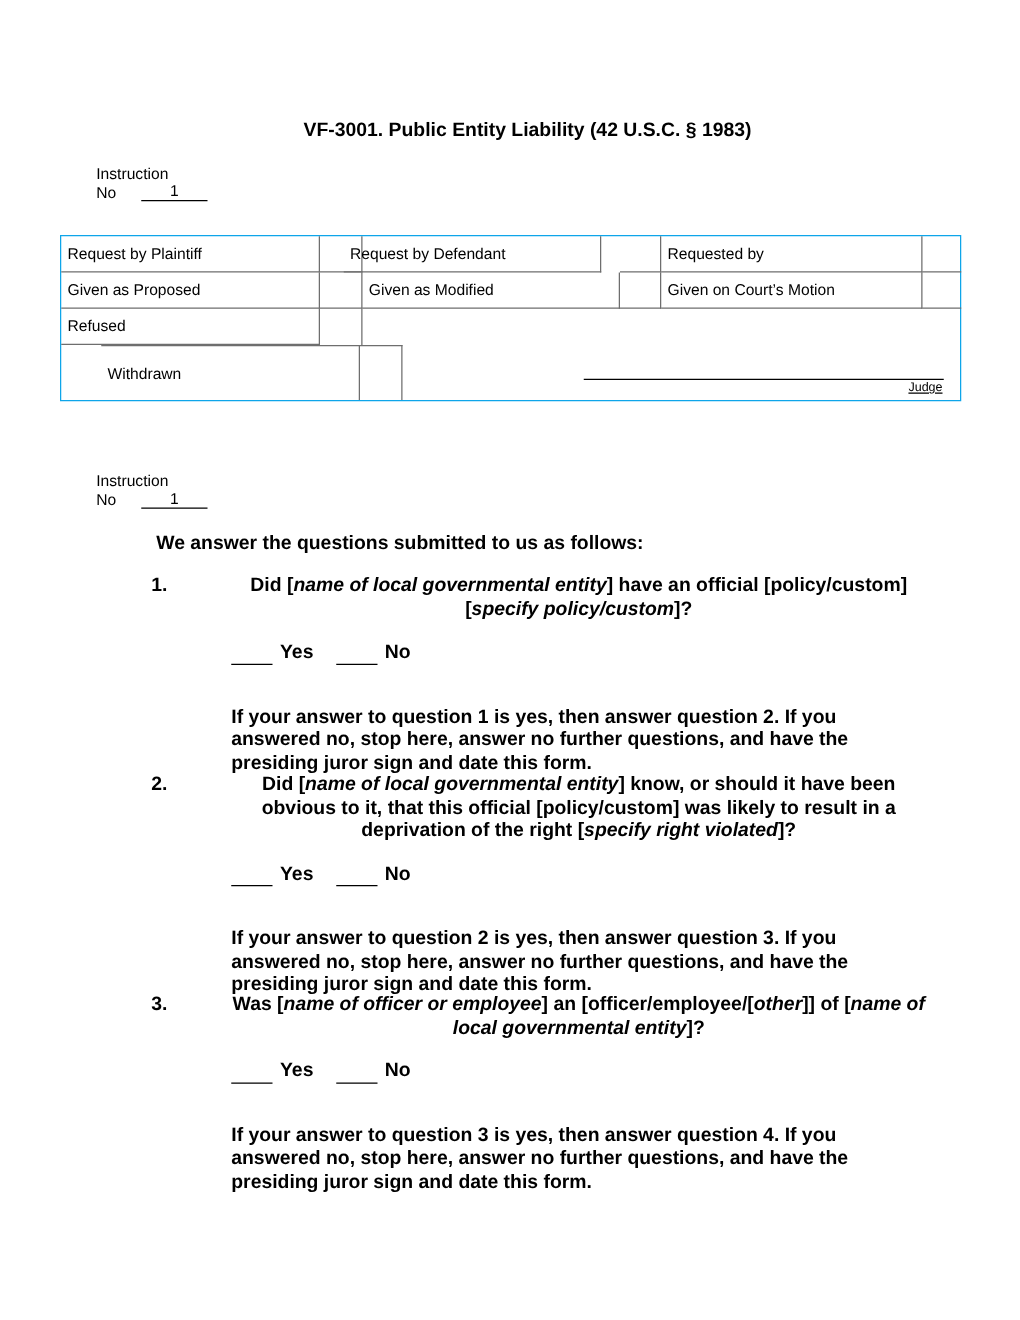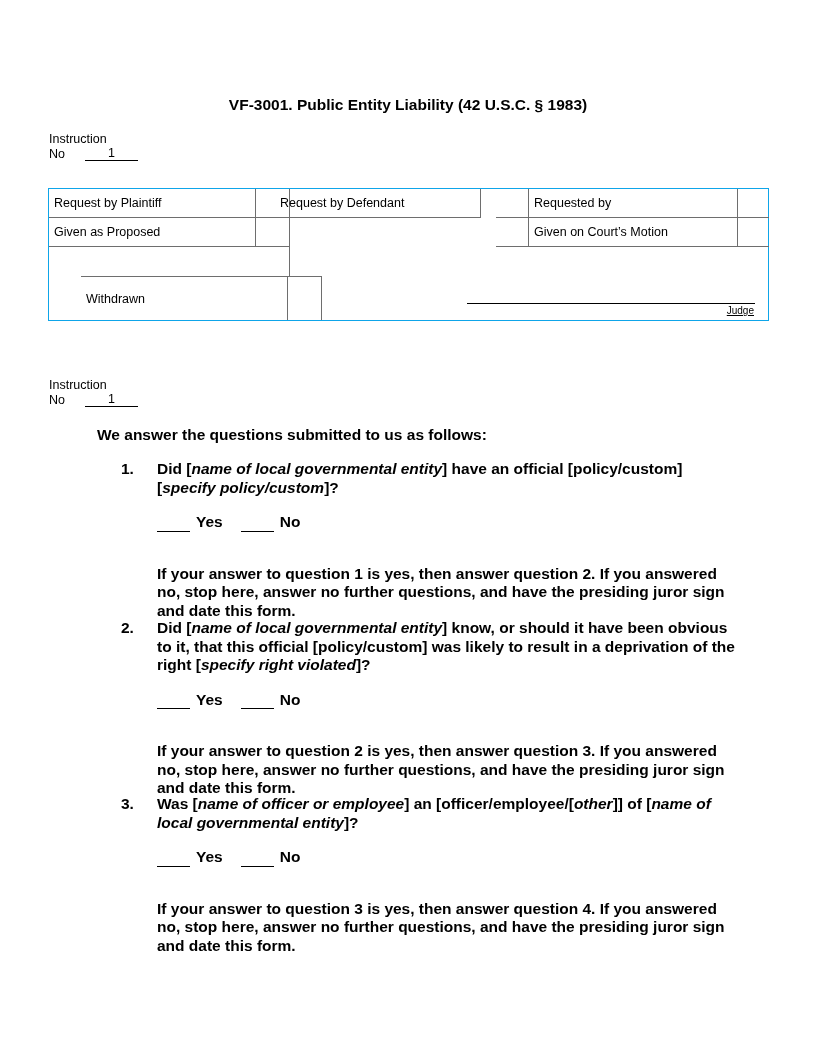--- a/index.html
+++ b/index.html
@@ -3,21 +3,21 @@
   <meta charset="utf-8">
   <style>
     * { box-sizing: border-box; margin: 0; padding: 0; }
     html, body { width: 816px; height: 1056px; background: #ffffff; }
     body {
       position: relative;
       font-family: "Liberation Sans", sans-serif;
       color: #000;
       overflow: hidden;
     }
-    .abs { position: absolute; }
+    .abs { position: absolute; padding-left: 28px; }
 
     .doc-title {
       left: 0; width: 816px; top: 96px;
       text-align: center;
       font-weight: bold;
       font-size: 15.5px;
     }
 
     .instr {
       left: 49px;
@@ -72,21 +72,21 @@
     }
 
     .question {
       left: 121px;
       width: 620px;
       font-weight: bold;
       font-size: 15.5px;
       line-height: 18.5px;
     }
     .q-num { position: absolute; left: 0; top: 0; }
-    .q-body { margin-left: 36px; }
+    .q-body { margin-left: 36px; text-align: center; }
     .q-body i { font-style: italic; }
     .yn {
       margin-left: 36px;
       margin-top: 16px;
       display: flex;
       gap: 0;
     }
     .blank {
       display: inline-block;
       width: 33px;
@@ -114,24 +114,26 @@
 
   <div class="cell" style="left:0;top:0;width:207px;height:29px;">Request by Plaintiff</div>
   <div class="cell" style="left:207px;top:0;width:34px;height:29px;"></div>
   <div class="cell" style="left:226px;top:0;width:206px;height:29px;">Request by Defendant</div>
   <div class="cell" style="left:447px;top:0;width:33px;height:29px;"></div>
   <div class="cell" style="left:480px;top:0;width:209px;height:29px;">Requested by</div>
   <div class="cell nobr" style="left:689px;top:0;width:31px;height:29px;"></div>
 
   <div class="cell" style="left:0;top:29px;width:207px;height:29px;">Given as Proposed</div>
   <div class="cell" style="left:207px;top:29px;width:34px;height:29px;"></div>
+  <div class="cell" style="left:241px;top:29px;width:206px;height:29px;">Given as Modified</div>
   <div class="cell" style="left:447px;top:29px;width:33px;height:29px;"></div>
   <div class="cell" style="left:480px;top:29px;width:209px;height:29px;">Given on Court’s Motion</div>
   <div class="cell nobr" style="left:689px;top:29px;width:31px;height:29px;"></div>
 
+  <div class="cell" style="left:0;top:58px;width:207px;height:29px;">Refused</div>
   <div class="cell" style="left:207px;top:58px;width:34px;height:29px;border-bottom:none;"></div>
 
   <div class="cell nobb" style="left:0;top:87px;width:207px;height:44px;border-top:1px solid #6e6e6e;">Withdrawn</div>
   <div class="cell nobb" style="left:207px;top:87px;width:34px;height:44px;border-top:1px solid #6e6e6e;"></div>
 
   <div class="judge-line"></div>
   <div class="judge-label">Judge</div>
 </div>
 
 <div class="abs instr" style="top:378px;">

